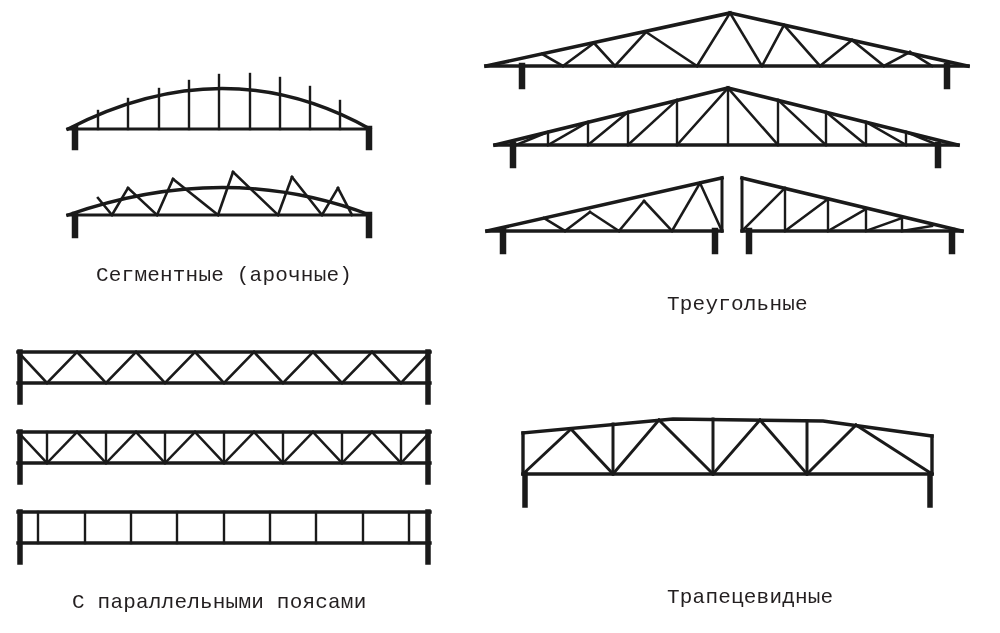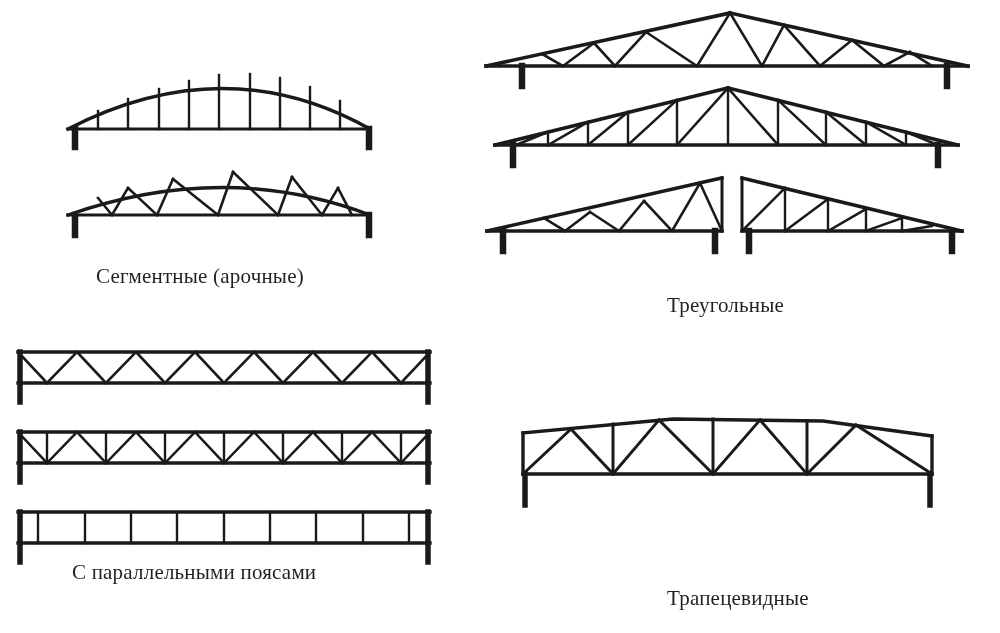--- a/index.html
+++ b/index.html
@@ -16,29 +16,29 @@
   }
   #figure {
     position: absolute;
     left: 0;
     top: 0;
     width: 1000px;
     height: 633px;
   }
   .caption {
     position: absolute;
-    font-family: Liberation Serif, serif;
+    font-family: Liberation Mono, monospace;
     font-size: 21px;
     color: #231f20;
     white-space: nowrap;
     letter-spacing: 0.2px;
   }
   #cap-segment  { left: 96px;  top: 264px; }
   #cap-triangle { left: 667px; top: 264px; margin-top: 29px; }
-  #cap-parallel { left: 72px;  top: 560px; }
+  #cap-parallel { left: 72px;  top: 591px; }
   #cap-trapez   { left: 667px; top: 586px; }
 </style>
 </head>
 <body>
 
 <svg id="figure" viewBox="0 0 1000 633" xmlns="http://www.w3.org/2000/svg">
 
   <rect x="0" y="0" width="1000" height="633" fill="#ffffff"></rect>
 
   <g stroke="#1a1a1a" fill="none" stroke-linecap="square" stroke-linejoin="miter">

